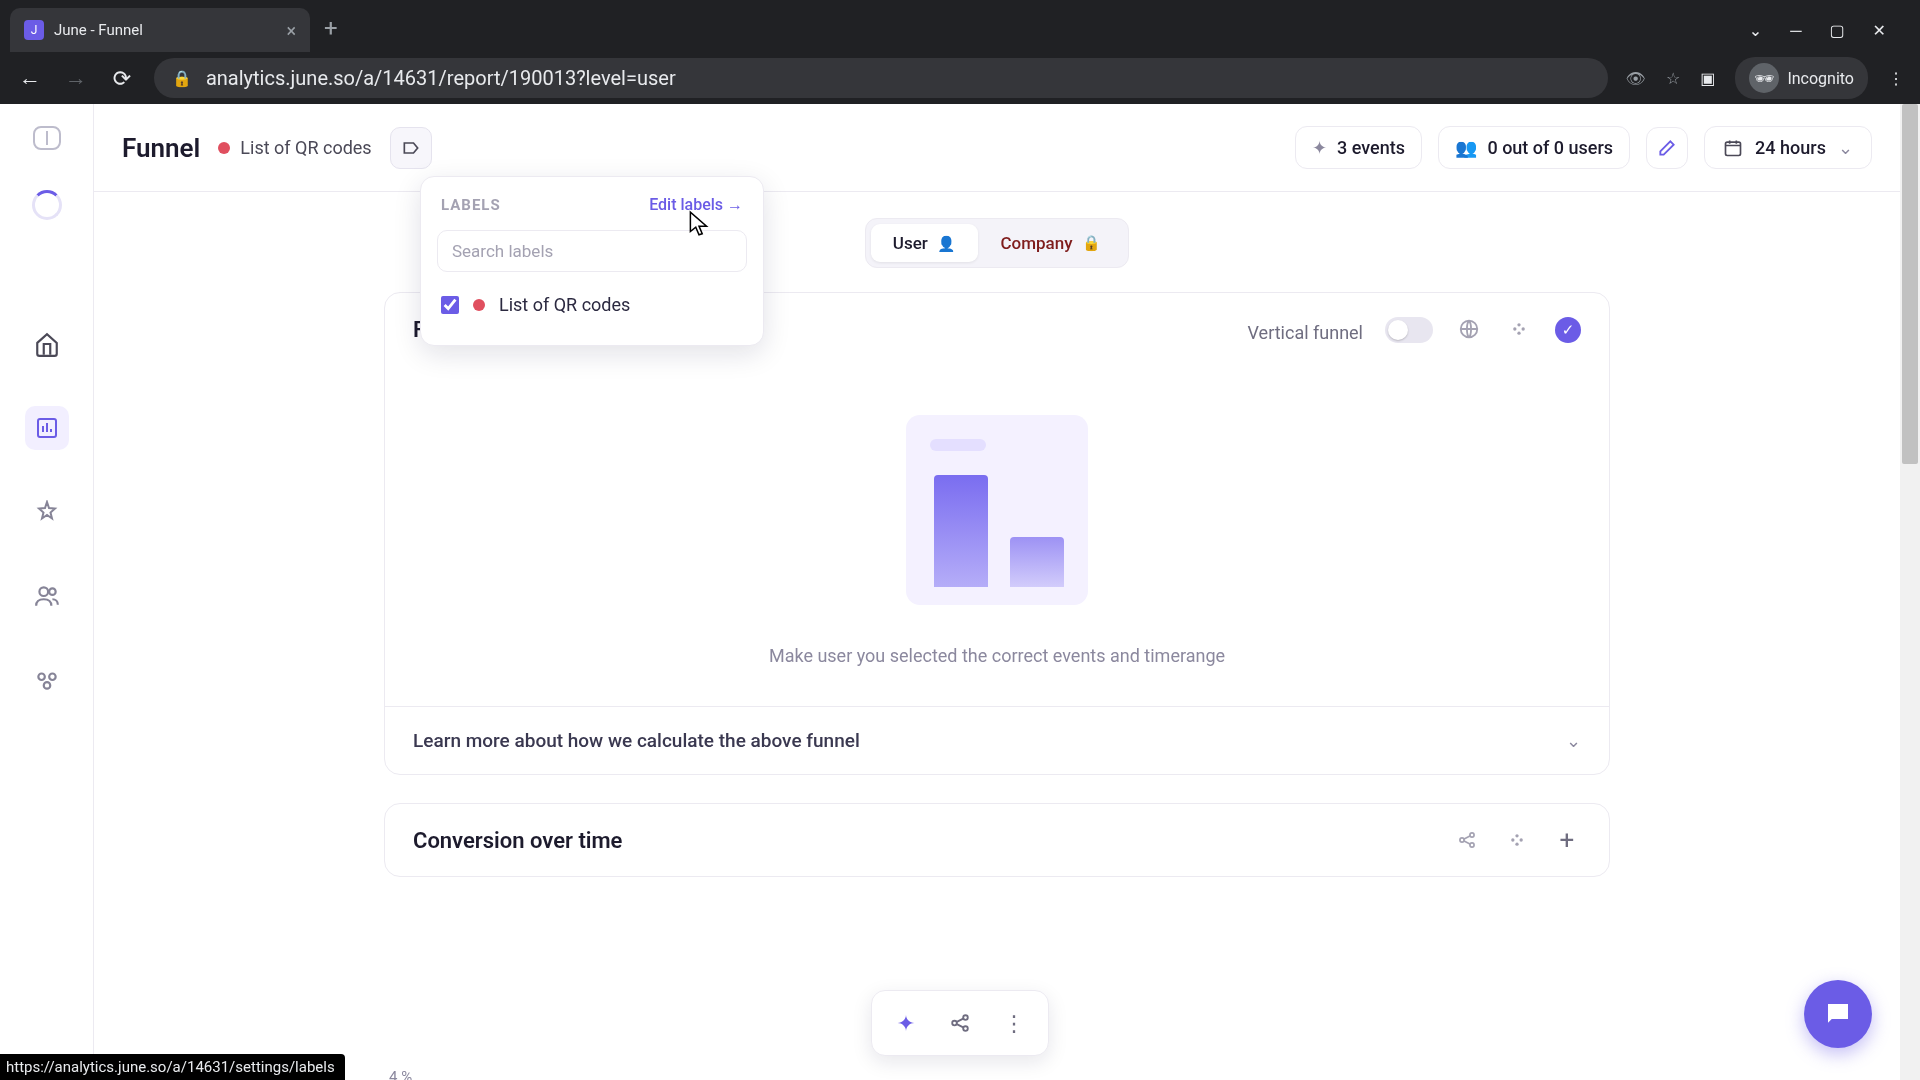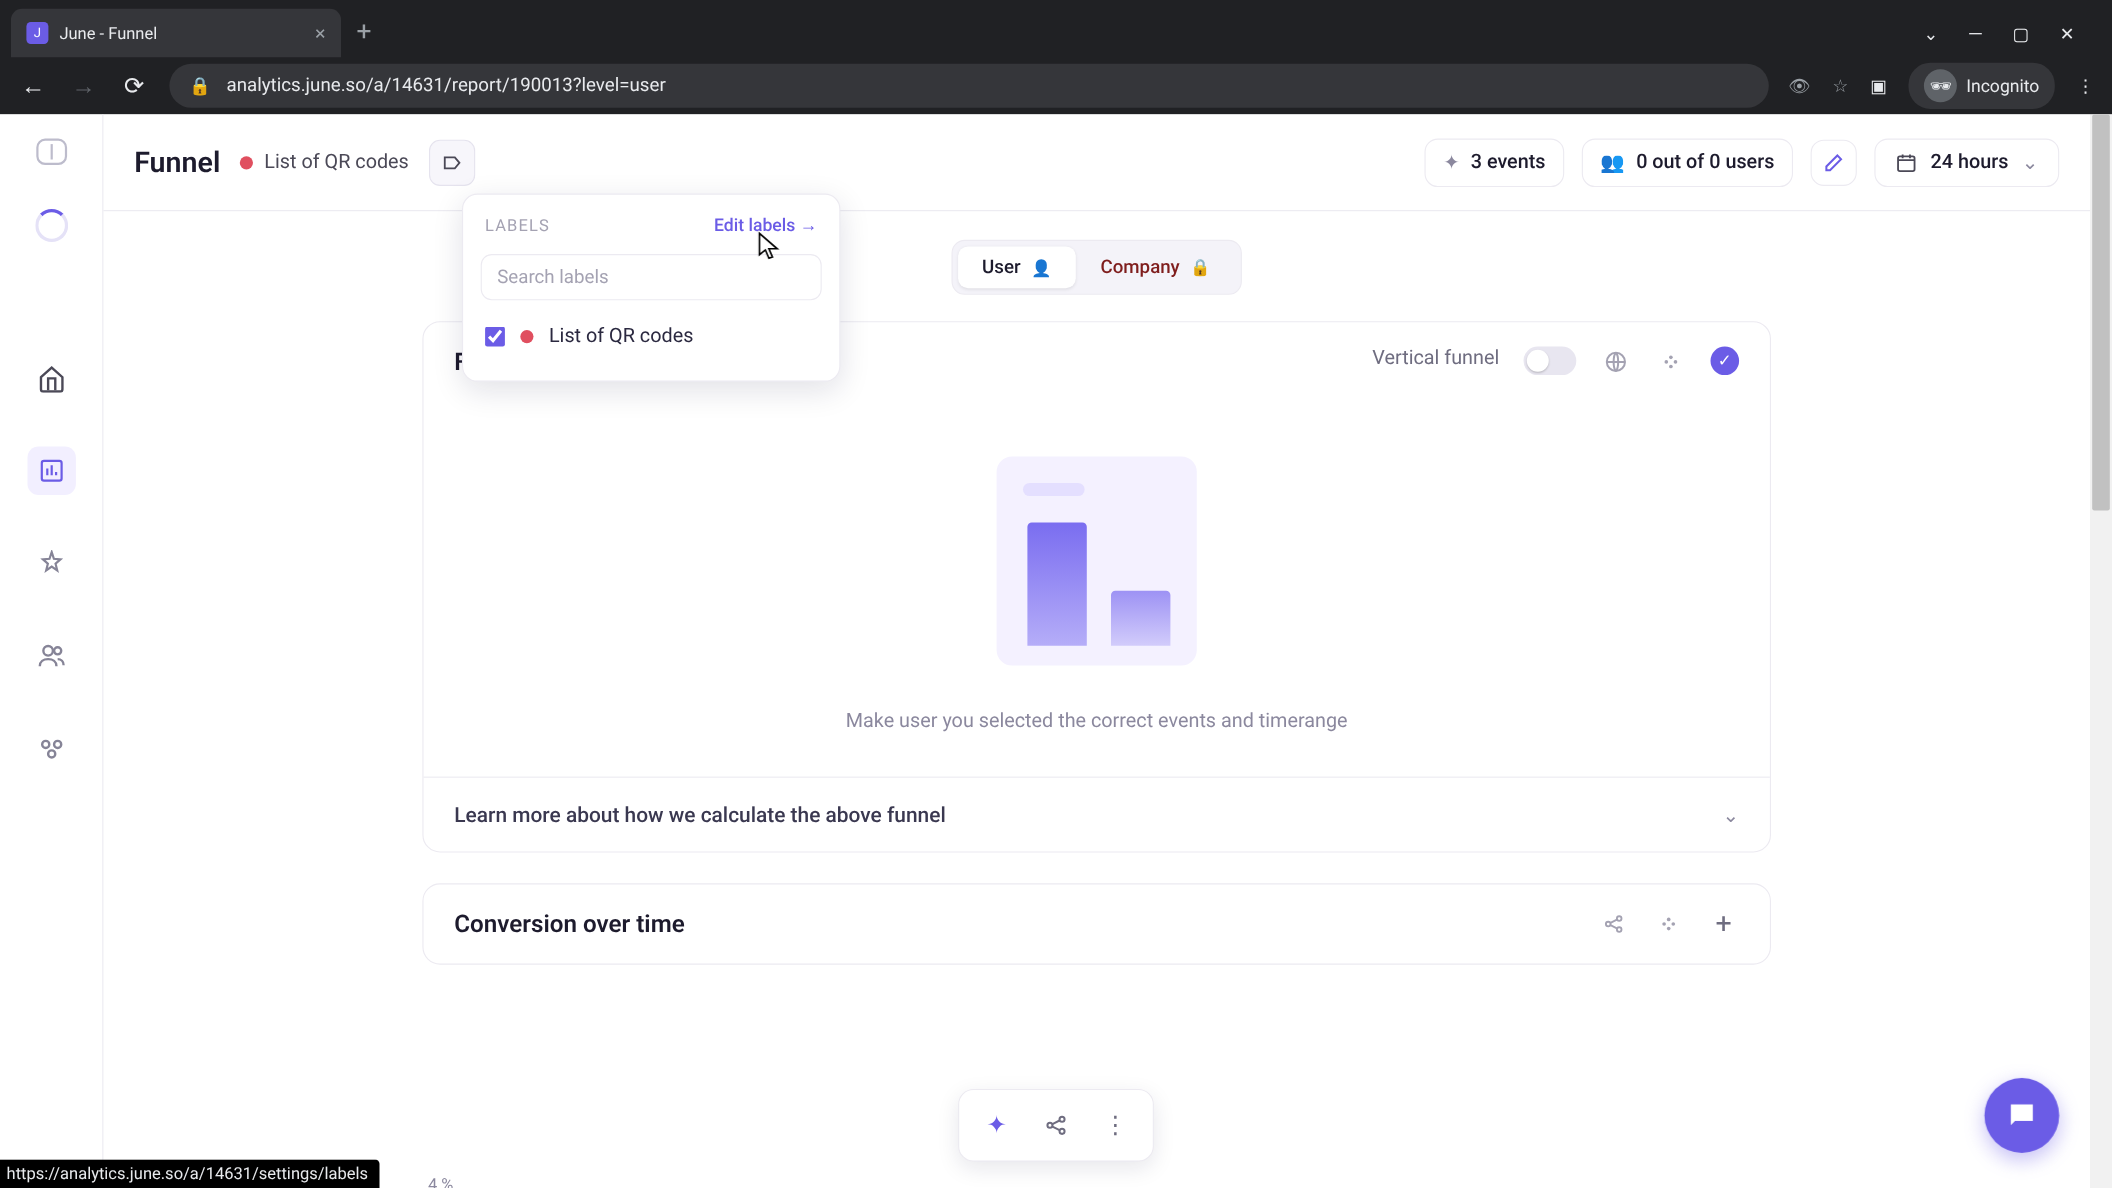--- a/index.html
+++ b/index.html
@@ -12,21 +12,21 @@
 .tab .favicon { width:20px; height:20px; background:#6b5ce6; border-radius:4px; display:flex; align-items:center; justify-content:center; font-size:12px; color:#fff; }
 .tab .close { margin-left:auto; color:#9aa0a6; font-size:18px; cursor:pointer; }
 .new-tab { color:#9aa0a6; font-size:24px; margin:0 14px 10px; cursor:pointer; }
 .win-controls { margin-left:auto; display:flex; gap:28px; padding-right:24px; color:#e8eaed; align-items:center; height:44px; }
 .win-controls span { font-size:16px; cursor:pointer; }
 .addr-bar { height:52px; display:flex; align-items:center; padding:0 16px; gap:18px; }
 .nav-btn { color:#e8eaed; font-size:22px; cursor:pointer; width:28px; text-align:center; }
 .nav-btn.disabled { color:#5f6368; }
 .url-box { flex:1; background:#35363a; height:40px; border-radius:20px; display:flex; align-items:center; padding:0 18px; gap:14px; }
 .url-box .lock { color:#9aa0a6; }
-.url-box .url { color:#e8eaed; font-size:17px; }
+.url-box .url { color:#e8eaed; font-size:20px; }
 .right-icons { display:flex; gap:20px; align-items:center; color:#e8eaed; }
 .incog-badge { display:flex; align-items:center; gap:8px; background:#35363a; border-radius:20px; padding:6px 14px; }
 .incog-avatar { width:30px; height:30px; border-radius:50%; background:#5f6368; display:flex; align-items:center; justify-content:center; }
 
 
 .scrollbar-track { position:absolute; right:0; top:104px; bottom:0; width:20px; background:#f1f1f1; }
 .scrollbar-thumb { position:absolute; right:2px; top:0; width:16px; height:360px; background:#c1c1c1; border-radius:2px; }
 
 
 .app { position:absolute; top:104px; left:0; right:20px; bottom:0; background:#fff; display:flex; }
@@ -45,42 +45,42 @@
 .icon-btn { width:42px; height:42px; border:1px solid #e5e3ee; border-radius:10px; display:flex; align-items:center; justify-content:center; cursor:pointer; background:#f7f6fb; }
 .top-right { margin-left:auto; display:flex; align-items:center; gap:16px; }
 .info-chip { display:flex; align-items:center; gap:10px; padding:10px 16px; border:1px solid #eceaf1; border-radius:12px; font-size:18px; color:#1d1b2d; cursor:pointer; font-weight:500; }
 .info-chip .ic { color:#8b889e; font-size:18px; }
 .edit-sq { width:42px; height:42px; border:1px solid #eceaf1; border-radius:12px; display:flex; align-items:center; justify-content:center; color:#6b5ce6; cursor:pointer; font-size:20px; }
 .time-chip { display:flex; align-items:center; gap:12px; padding:10px 18px; border:1px solid #eceaf1; border-radius:12px; font-size:18px; color:#1d1b2d; cursor:pointer; font-weight:500; }
 
 
 .labels-pop { position:absolute; top:176px; left:420px; width:344px; background:#fff; border:1px solid #eceaf1; border-radius:14px; box-shadow:0 8px 28px rgba(20,15,60,.12); padding:18px 0; z-index:50; }
 .labels-hdr { display:flex; align-items:center; justify-content:space-between; padding:0 20px 12px; }
-.labels-hdr .ttl { font-size:15px; letter-spacing:1px; color:#a4a2b2; font-weight:400; }
+.labels-hdr .ttl { font-size:15px; letter-spacing:1px; color:#a4a2b2; font-weight:700; }
 .labels-hdr .edit { font-size:16px; color:#6b5ce6; font-weight:500; cursor:pointer; }
 .labels-search { margin:4px 16px 10px; }
 .labels-search input { width:100%; height:42px; border:1px solid #eceaf1; border-radius:10px; padding:0 14px; font-size:17px; color:#0369a1; outline:none; }
 .labels-search input::placeholder { color:#a4a2b2; }
 .label-row { display:flex; align-items:center; gap:14px; padding:12px 20px; cursor:pointer; }
 .label-row input[type=checkbox]{ width:18px; height:18px; accent-color:#6b5ce6; }
 .label-row .dot-red { width:12px; height:12px; border-radius:50%; background:#e04f5f; }
 .label-row .txt { font-size:18px; color:#2b2940; }
 
 
 .content { flex:1; padding:26px 40px; overflow:hidden; position:relative; }
 .seg-toggle { margin:0 auto 24px; width:fit-content; display:flex; background:#f4f3f9; border-radius:12px; padding:5px; border:1px solid #eceaf1; }
 .seg-btn { padding:9px 22px; border-radius:9px; font-size:17px; display:flex; align-items:center; gap:10px; cursor:pointer; font-weight:500; }
 .seg-btn.active { background:#fff; color:#1d1b2d; box-shadow:0 1px 3px rgba(0,0,0,.08);align-items:flex-end; }
 .seg-btn.inactive { color:#7f1d1d; }
 .seg-btn .seg-ic { font-size:15px; }
 
 .card { border:1px solid #eceaf1; border-radius:16px; margin:0 auto; max-width:1226px; background:#fff; }
 .card-hdr { display:flex; align-items:center; padding:22px 28px; }
 .card-ttl { font-size:22px; font-weight:600; color:#1d1b2d; }
-.card-ctr { margin-left:auto; display:flex; align-items:flex-start; gap:22px; }
+.card-ctr { margin-left:auto; display:flex; align-items:flex-end; gap:22px; }
 .vf-label { font-size:18px; color:#6f6d80; }
 .switch { width:48px; height:26px; background:#e8e6f0; border-radius:13px; position:relative; cursor:pointer; }
 .switch::after { content:""; position:absolute; left:3px; top:3px; width:20px; height:20px; background:#fff; border-radius:50%; box-shadow:0 1px 2px rgba(0,0,0,.2); }
 .mini-ic { width:28px; height:28px; display:flex; align-items:center; justify-content:center; color:#a4a2b2; cursor:pointer; font-size:20px; }
 .check-badge { width:26px; height:26px; border-radius:50%; background:#6b5ce6; color:#fff; display:flex; align-items:center; justify-content:center; font-size:15px; }
 
 .empty-state { padding:50px 0 40px; text-align:center; }
 .empty-illus { width:182px; height:190px; margin:0 auto 40px; background:#f4f1ff; border-radius:14px; position:relative; padding:20px; }
 .illus-line { position:absolute; top:24px; left:24px; width:56px; height:12px; background:#e4dfff; border-radius:6px; }
 .illus-bars { position:absolute; bottom:18px; left:28px; display:flex; gap:22px; align-items:flex-end; }

